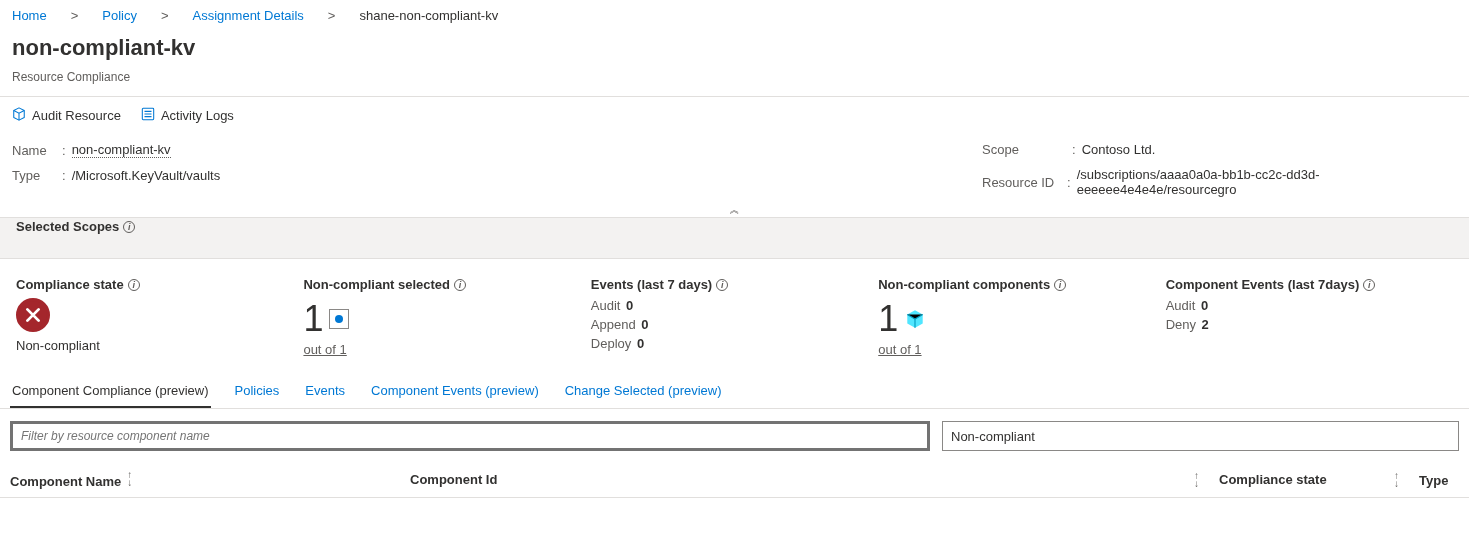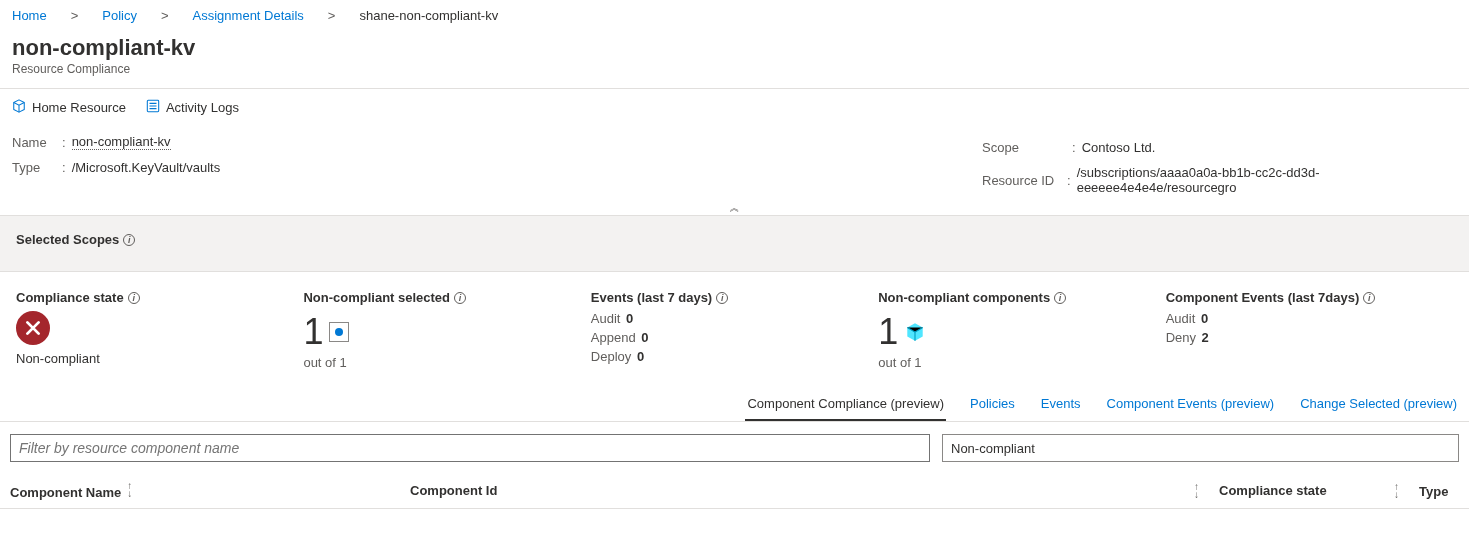--- a/index.html
+++ b/index.html
@@ -28,21 +28,21 @@
     padding: 4px 12px 4px 12px;
   }
   .header h1 {
     font-size: 22px;
     font-weight: 600;
     color: #323130;
   }
   .header .subtitle {
     font-size: 12px;
     color: #605e5c;
-    margin-top: 1px;
+    margin-top: 9px;
   }
   .separator-line {
     border-bottom: 1px solid #e1dfdd;
     margin-top: 8px;
   }
 
   
   .toolbar {
     display: flex;
     gap: 20px;
@@ -61,21 +61,21 @@
   .props {
     display: flex;
     padding: 8px 12px 12px 12px;
   }
   .props-col {
     display: flex;
     flex-direction: column;
     gap: 10px;
   }
   .props-col.left { flex: 0 0 970px; }
-  .props-col.right { flex: 1; margin-top: 6px; }
+  .props-col.right { flex: 1; }
   .prop-row {
     display: flex;
     align-items: center;
   }
   .prop-label {
     width: 50px;
     color: #605e5c;
   }
   .prop-label.wide { width: 90px; }
   .prop-colon {
@@ -94,21 +94,21 @@
     text-align: center;
     margin-top: -6px;
     color: #605e5c;
     font-size: 10px;
     cursor: pointer;
   }
 
   
   .scopes-band {
     background: #f3f2f1;
-    padding: 16px 16px 18px 16px;
+    padding: 1px 16px 18px 16px;
     border-top: 1px solid #e1dfdd;
     border-bottom: 1px solid #e1dfdd;
   }
   .scopes-label {
     font-weight: 600;
     display: flex;
     align-items: center;
     gap: 4px;
     margin-bottom: 6px;
   }
@@ -143,21 +143,21 @@
   .stat-big {
     display: flex;
     align-items: center;
     gap: 6px;
   }
   .stat-big .num {
     font-size: 36px;
     font-weight: 400;
     color: #323130;
   }
-  .stat-sub { color: #605e5c; margin-top: 2px; }
+  .stat-sub { color: #605e5c; margin-top: 2px; text-decoration: underline; }
   .stat-text { color: #323130; margin-top: 6px; }
 
   .info-icon {
     display: inline-block;
     width: 12px; height: 12px;
     border: 1px solid #605e5c;
     border-radius: 50%;
     font-size: 9px;
     line-height: 11px;
     text-align: center;
@@ -192,44 +192,43 @@
     align-items: center;
     justify-content: center;
   }
 
   
   .tabs {
     display: flex;
     gap: 22px;
     padding: 0 10px;
     border-bottom: 1px solid #e1dfdd;
-    justify-content: flex-end;
   }
   .tab {
     padding: 8px 2px;
     cursor: pointer;
     color: #0078d4;
   }
   .tab.active {
     color: #323130;
     border-bottom: 2px solid #323130;
     font-weight: 400;
   }
 
   
   .filter-row {
     display: flex;
     gap: 12px;
     padding: 12px 10px;
   }
   .filter-input {
     flex: 0 0 920px;
-    border: 1px solid #737373;
+    border: 3px solid #737373;
     padding: 5px 8px;
-    font-size: 14px;
+    font-size: 12px;
     font-style: italic;
     color: #605e5c;
   }
   .filter-select {
     flex: 1;
     border: 1px solid #8a8886;
     padding: 5px 8px;
     font-size: 13px;
     display: flex;
     justify-content: space-between;
@@ -277,21 +276,21 @@
 <div class="separator-line"></div>
 
 <div class="toolbar">
   <div class="toolbar-item">
     <span>
       <svg viewBox="0 0 16 16" fill="none">
           <path d="M8 1l6 3v8l-6 3-6-3V4l6-3z" stroke="#0078d4" stroke-width="1.2" stroke-linejoin="round"></path>
           <path d="M2 4l6 3 6-3M8 7v8" stroke="#0078d4" stroke-width="1.2"></path>
         </svg>
     </span>
-    <span>Home Resource</span>
+    <span>Audit Resource</span>
   </div>
   <div class="toolbar-item">
     <span>
       <svg viewBox="0 0 16 16" fill="none">
           <rect x="1.5" y="1.5" width="13" height="13" rx="1" stroke="#0078d4" stroke-width="1.2"></rect>
           <path d="M4 5h8M4 8h8M4 11h8" stroke="#0078d4" stroke-width="1.2"></path>
         </svg>
     </span>
     <span>Activity Logs</span>
   </div>

